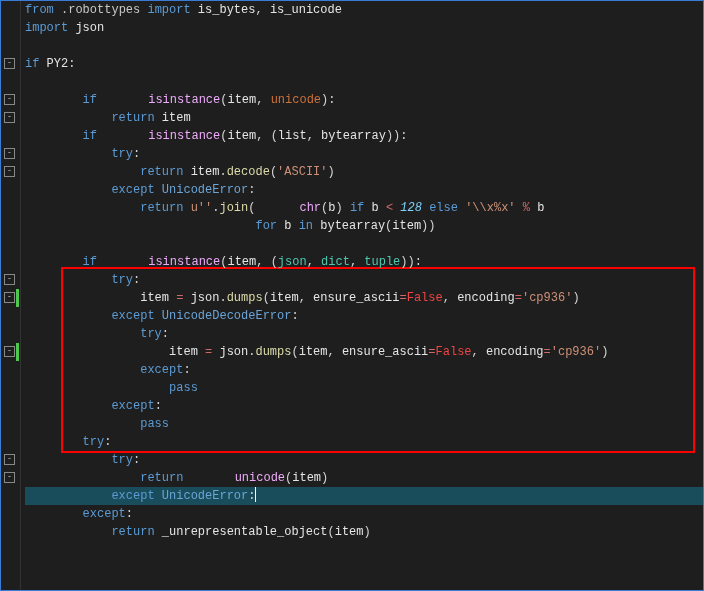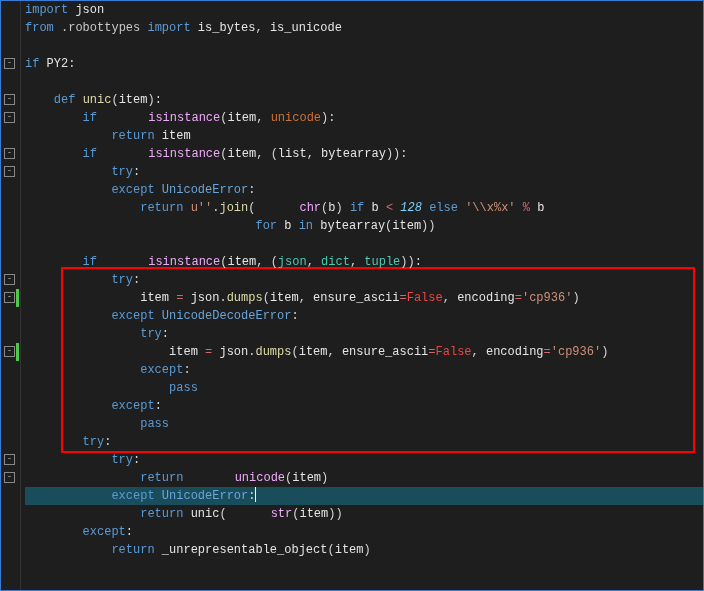--- a/index.html
+++ b/index.html
@@ -44,46 +44,45 @@
       <div class="fold" style="top: 273px;">-</div>
       <div class="fold" style="top: 291px;">-</div>
       <div class="change-bar" style="top: 288px;"></div>
       <div class="fold" style="top: 345px;">-</div>
       <div class="change-bar" style="top: 342px;"></div>
       <div class="fold" style="top: 453px;">-</div>
       <div class="fold" style="top: 471px;">-</div>
     </div>
   <div class="code" id="code">
     <div class="red-box" id="redbox" style="top: 266px; height: 186px; left: 40px; width: 634px;"></div>
-  <div class="line"><span class="kw">import</span><span class="op"> </span><span class="id">json</span></div>
-      <div class="line"><span class="kw">from</span><span class="op"> </span><span class="mod">.robottypes</span><span class="op"> </span><span class="kw">import</span><span class="op"> </span><span class="id">is_bytes</span><span class="op">, </span><span class="id">is_unicode</span></div>
+  <div class="line"><span class="kw">from</span><span class="op"> </span><span class="mod">.robottypes</span><span class="op"> </span><span class="kw">import</span><span class="op"> </span><span class="id">is_bytes</span><span class="op">, </span><span class="id">is_unicode</span></div>
+      <div class="line"><span class="kw">import</span><span class="op"> </span><span class="id">json</span></div>
       <div class="line"></div>
       <div class="line"><span class="kw">if</span><span class="op"> </span><span class="id">PY2</span><span class="op">:</span></div>
       <div class="line"></div>
-      <div class="line"><span class="op">    </span><span class="kw">def</span><span class="op"> </span><span class="fn">unic</span><span class="op">(</span><span class="id">item</span><span class="op">):</span></div>
       <div class="line"><span class="op">        </span><span class="kw">if</span><span class="op"> </span><span class="bi">isinstance</span><span class="op">(</span><span class="id">item</span><span class="op">, </span><span class="orange">unicode</span><span class="op">):</span></div>
       <div class="line"><span class="op">            </span><span class="kw">return</span><span class="op"> </span><span class="id">item</span></div>
       <div class="line"><span class="op">        </span><span class="kw">if</span><span class="op"> </span><span class="bi">isinstance</span><span class="op">(</span><span class="id">item</span><span class="op">, (</span><span class="id">list</span><span class="op">, </span><span class="id">bytearray</span><span class="op">)):</span></div>
       <div class="line"><span class="op">            </span><span class="kw">try</span><span class="op">:</span></div>
+      <div class="line"><span class="op">                </span><span class="kw">return</span><span class="op"> </span><span class="id">item</span><span class="op">.</span><span class="fn">decode</span><span class="op">(</span><span class="str">'ASCII'</span><span class="op">)</span></div>
       <div class="line"><span class="op">            </span><span class="kw">except</span><span class="op"> </span><span class="ex">UnicodeError</span><span class="op">:</span></div>
       <div class="line"><span class="op">                </span><span class="kw">return</span><span class="op"> </span><span class="str">u''</span><span class="op">.</span><span class="fn">join</span><span class="op">(</span><span class="bi">chr</span><span class="op">(</span><span class="id">b</span><span class="op">) </span><span class="kw">if</span><span class="op"> </span><span class="id">b</span><span class="op"> </span><span class="lt">&lt;</span><span class="op"> </span><span class="num">128</span><span class="op"> </span><span class="kw">else</span><span class="op"> </span><span class="str">'\\x%x'</span><span class="op"> </span><span class="pct">%</span><span class="op"> </span><span class="id">b</span></div>
       <div class="line"><span class="op">                                </span><span class="kw">for</span><span class="op"> </span><span class="id">b</span><span class="op"> </span><span class="kw">in</span><span class="op"> </span><span class="id">bytearray</span><span class="op">(</span><span class="id">item</span><span class="op">))</span></div>
       <div class="line"></div>
       <div class="line"><span class="op">        </span><span class="kw">if</span><span class="op"> </span><span class="bi">isinstance</span><span class="op">(</span><span class="id">item</span><span class="op">, (</span><span class="ty">json</span><span class="op">, </span><span class="ty">dict</span><span class="op">, </span><span class="ty">tuple</span><span class="op">)):</span></div>
       <div class="line"><span class="op">            </span><span class="kw">try</span><span class="op">:</span></div>
       <div class="line"><span class="op">                </span><span class="id">item</span><span class="op"> </span><span class="lt">=</span><span class="op"> </span><span class="id">json</span><span class="op">.</span><span class="fn">dumps</span><span class="op">(</span><span class="id">item</span><span class="op">, </span><span class="id">ensure_ascii</span><span class="lt">=</span><span class="false">False</span><span class="op">, </span><span class="id">encoding</span><span class="lt">=</span><span class="str">'cp936'</span><span class="op">)</span></div>
       <div class="line"><span class="op">            </span><span class="kw">except</span><span class="op"> </span><span class="ex">UnicodeDecodeError</span><span class="op">:</span></div>
       <div class="line"><span class="op">                </span><span class="kw">try</span><span class="op">:</span></div>
       <div class="line"><span class="op">                    </span><span class="id">item</span><span class="op"> </span><span class="lt">=</span><span class="op"> </span><span class="id">json</span><span class="op">.</span><span class="fn">dumps</span><span class="op">(</span><span class="id">item</span><span class="op">, </span><span class="id">ensure_ascii</span><span class="lt">=</span><span class="false">False</span><span class="op">, </span><span class="id">encoding</span><span class="lt">=</span><span class="str">'cp936'</span><span class="op">)</span></div>
       <div class="line"><span class="op">                </span><span class="kw">except</span><span class="op">:</span></div>
       <div class="line"><span class="op">                    </span><span class="kw">pass</span></div>
       <div class="line"><span class="op">            </span><span class="kw">except</span><span class="op">:</span></div>
       <div class="line"><span class="op">                </span><span class="kw">pass</span></div>
       <div class="line"><span class="op">        </span><span class="kw">try</span><span class="op">:</span></div>
       <div class="line"><span class="op">            </span><span class="kw">try</span><span class="op">:</span></div>
       <div class="line"><span class="op">                </span><span class="kw">return</span><span class="op"> </span><span class="bi">unicode</span><span class="op">(</span><span class="id">item</span><span class="op">)</span></div>
       <div class="line hl"><span class="op">            </span><span class="kw">except</span><span class="op"> </span><span class="ex">UnicodeError</span><span class="op">:</span><span class="cursor"></span></div>
-      <div class="line"><span class="op">                </span><span class="kw">return</span><span class="op"> </span><span class="id">unic</span><span class="op">(</span><span class="bi">str</span><span class="op">(</span><span class="id">item</span><span class="op">))</span></div>
       <div class="line"><span class="op">        </span><span class="kw">except</span><span class="op">:</span></div>
       <div class="line"><span class="op">            </span><span class="kw">return</span><span class="op"> </span><span class="id">_unrepresentable_object</span><span class="op">(</span><span class="id">item</span><span class="op">)</span></div>
       <div class="line"></div>
     </div>
 </div>
 
 </body></html>

